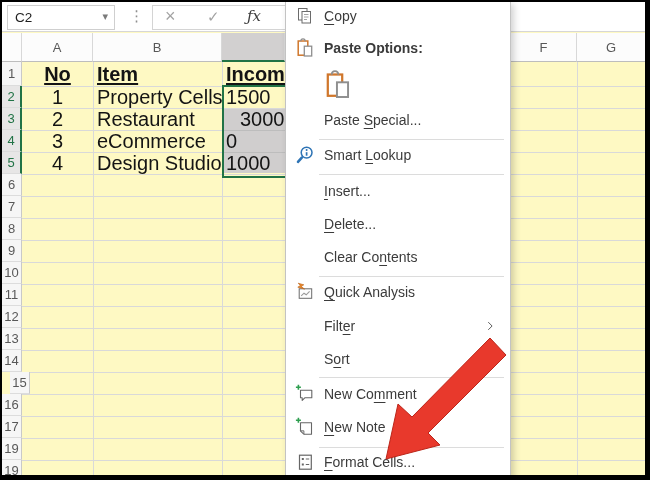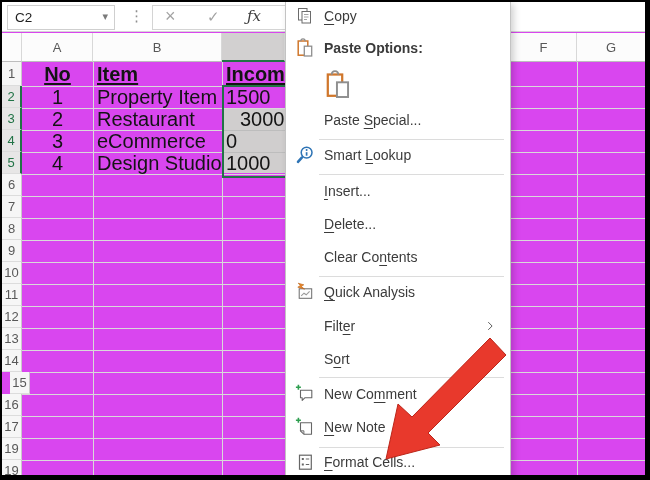--- a/index.html
+++ b/index.html
@@ -1,16 +1,16 @@
 <!DOCTYPE html>
 <html><head>
 <meta charset="utf-8">
 <style>
   html,body{margin:0;padding:0;background:#fff;}
-  .stage{position:relative;width:650px;height:480px;background:#d946ef;overflow:hidden;
+  .stage{position:relative;width:650px;height:480px;background:#fef9c3;overflow:hidden;
          font-family:"Liberation Sans",sans-serif;-webkit-font-smoothing:antialiased;}
   
   .frame{position:absolute;background:#000;z-index:9;}
   
   .toolbar{position:absolute;left:2px;top:2px;width:644px;height:29px;background:#fff;z-index:5;}
   .tb-underline{position:absolute;left:0;top:29px;width:644px;height:1px;background:#d6d6d6;}
   .name-box{position:absolute;left:5px;top:3px;width:108px;height:25px;border:1px solid #cfcfcf;
             display:flex;align-items:center;padding-left:7px;font-size:13.5px;color:#1f1f1f;box-sizing:border-box;}
   .nb-caret{position:absolute;right:6px;top:4px;font-size:11px;color:#7a7a7a;}
   .tb-dots{position:absolute;left:127px;top:5px;font-size:15px;color:#8f8f8f;letter-spacing:0;}
@@ -140,21 +140,21 @@
       <div class="rh" style="top: 394px; height: 22px;">16</div>
       <div class="rh" style="top: 416px; height: 22px;">17</div>
       <div class="rh" style="top: 438px; height: 22px;">19</div>
       <div class="rh" style="top: 460px; height: 22px;">19</div>
     </div>
   <div id="cells">
       <div class="cell center hdr" style="left: 22px; top: 62px; width: 71px; height: 24px;">No</div>
       <div class="cell hdr" style="left: 93px; top: 62px; width: 129px; height: 24px;">Item</div>
       <div class="cell hdr" style="left: 222px; top: 62px; width: 68px; height: 24px;">Income</div>
       <div class="cell center" style="left: 22px; top: 86px; width: 71px; height: 22px;">1</div>
-      <div class="cell" style="left: 93px; top: 86px; width: 129px; height: 22px;">Property Item</div>
+      <div class="cell" style="left: 93px; top: 86px; width: 129px; height: 22px;">Property Cells</div>
       <div class="cell" style="left: 222px; top: 86px; width: 68px; height: 22px;">1500</div>
       <div class="cell center" style="left: 22px; top: 108px; width: 71px; height: 22px;">2</div>
       <div class="cell" style="left: 93px; top: 108px; width: 129px; height: 22px;">Restaurant</div>
       <div class="cell" style="left: 222px; top: 108px; width: 68px; height: 22px; padding-left: 18px;">3000</div>
       <div class="cell center" style="left: 22px; top: 130px; width: 71px; height: 22px;">3</div>
       <div class="cell" style="left: 93px; top: 130px; width: 129px; height: 22px;">eCommerce</div>
       <div class="cell" style="left: 222px; top: 130px; width: 68px; height: 22px;">0</div>
       <div class="cell center" style="left: 22px; top: 152px; width: 71px; height: 22px;">4</div>
       <div class="cell" style="left: 93px; top: 152px; width: 129px; height: 22px;">Design Studio</div>
       <div class="cell" style="left: 222px; top: 152px; width: 68px; height: 22px;">1000</div>

